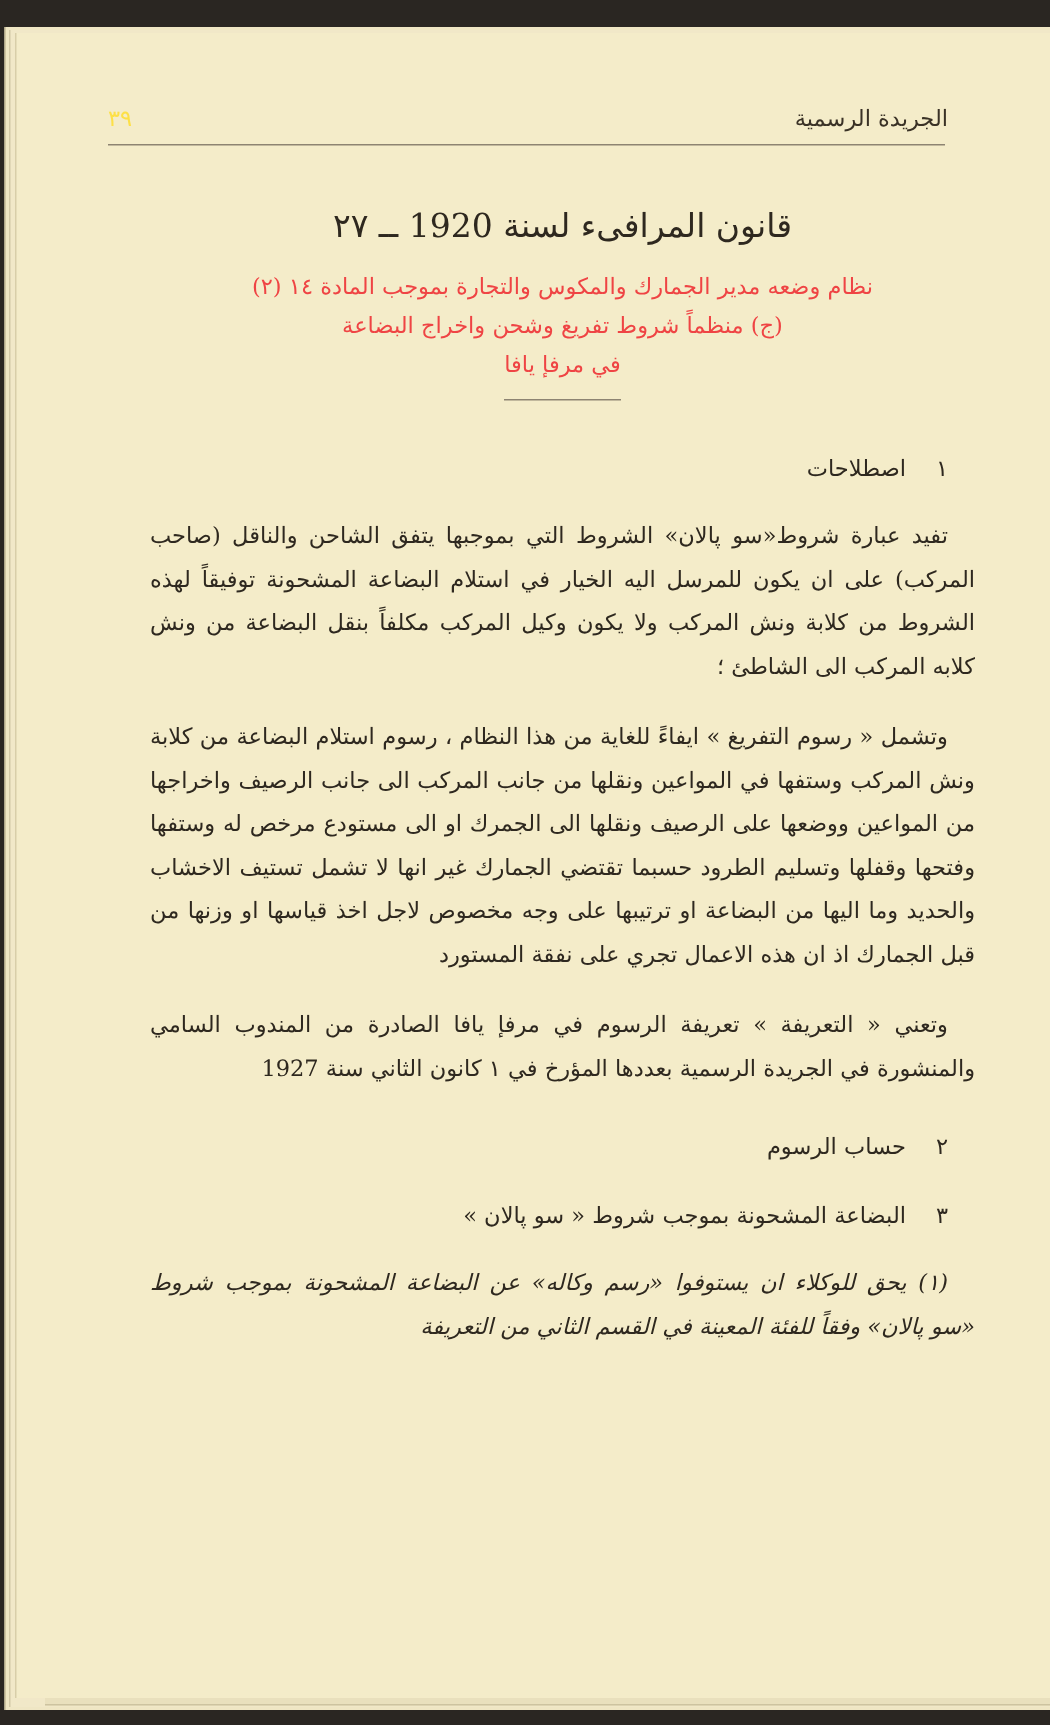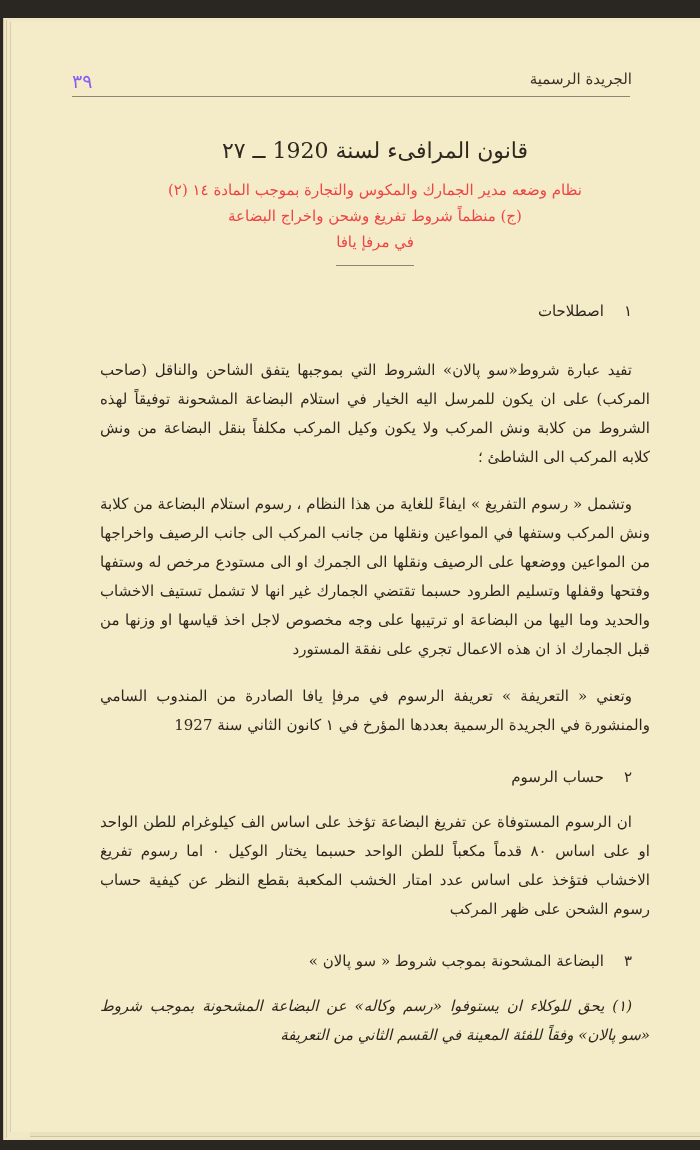--- a/index.html
+++ b/index.html
@@ -30,21 +30,21 @@
     }
     .running-header {
       position: absolute; left: 72px; top: 70px; width: 560px; height: 26px;
       direction: rtl;
     }
     .header-title {
       position: absolute; right: 0; left: 0; top: 0;
       text-align: right; font-size: 15px; color: #3a3226;
     }
     .page-number {
-      position: absolute; left: 0; top: 0; font-size: 19px; color: #8b5cf6;
+      position: absolute; left: 0; top: 0; font-size: 15px; color: #fde047;
       direction: ltr;
     }
     .header-rule {
       position: absolute; left: 72px; top: 96px; width: 558px; height: 1px;
       background: #8d8472;
     }
     .doc {
       position: absolute; left: 100px; top: 130px; width: 550px;
       direction: rtl; color: #2e281f;
     }
@@ -84,26 +84,25 @@
 <div class="doc">
   <div class="law-title">قانون المرافىء لسنة 1920 ــ ٢٧</div>
   <div class="subtitle">نظام وضعه مدير الجمارك والمكوس والتجارة بموجب المادة ١٤ (٢)</div>
   <div class="subtitle">(ج) منظماً شروط تفريغ وشحن واخراج البضاعة</div>
   <div class="subtitle">في مرفإ يافا</div>
   <div class="title-rule"></div>
 
   <div class="section-heading" style="margin-top:36px;">
     <span class="num">١</span><span>اصطلاحات</span>
   </div>
-  <div class="para" style="margin-top:36px;">تفيد عبارة شروط«سو پالان» الشروط التي بموجبها يتفق الشاحن والناقل (صاحب المركب) على ان يكون للمرسل اليه الخيار في استلام البضاعة المشحونة توفيقاً لهذه الشروط من كلابة ونش المركب ولا يكون وكيل المركب مكلفاً بنقل البضاعة من ونش كلابه المركب الى الشاطئ ؛</div>
+  <div class="para" style="margin-top:22px;">تفيد عبارة شروط«سو پالان» الشروط التي بموجبها يتفق الشاحن والناقل (صاحب المركب) على ان يكون للمرسل اليه الخيار في استلام البضاعة المشحونة توفيقاً لهذه الشروط من كلابة ونش المركب ولا يكون وكيل المركب مكلفاً بنقل البضاعة من ونش كلابه المركب الى الشاطئ ؛</div>
   <div class="para">وتشمل « رسوم التفريغ » ايفاءً للغاية من هذا النظام ، رسوم استلام البضاعة من كلابة ونش المركب وستفها في المواعين ونقلها من جانب المركب الى جانب الرصيف واخراجها من المواعين ووضعها على الرصيف ونقلها الى الجمرك او الى مستودع مرخص له وستفها وفتحها وقفلها وتسليم الطرود حسبما تقتضي الجمارك غير انها لا تشمل تستيف الاخشاب والحديد وما اليها من البضاعة او ترتيبها على وجه مخصوص لاجل اخذ قياسها او وزنها من قبل الجمارك اذ ان هذه الاعمال تجري على نفقة المستورد</div>
   <div class="para">وتعني « التعريفة » تعريفة الرسوم في مرفإ يافا الصادرة من المندوب السامي والمنشورة في الجريدة الرسمية بعددها المؤرخ في ١ كانون الثاني سنة 1927</div>
 
   <div class="section-heading">
     <span class="num">٢</span><span>حساب الرسوم</span>
   </div>
-  <div class="para" style="margin-top:22px;">ان الرسوم المستوفاة عن تفريغ البضاعة تؤخذ على اساس الف كيلوغرام للطن الواحد او على اساس ٨٠ قدماً مكعباً للطن الواحد حسبما يختار الوكيل ٠ اما رسوم تفريغ الاخشاب فتؤخذ على اساس عدد امتار الخشب المكعبة بقطع النظر عن كيفية حساب رسوم الشحن على ظهر المركب</div>
 
   <div class="section-heading">
     <span class="num">٣</span><span>البضاعة المشحونة بموجب شروط « سو پالان »</span>
   </div>
   <div class="para item" style="margin-top:22px;font-style:italic;">(١)   يحق للوكلاء ان يستوفوا «رسم وكاله» عن البضاعة المشحونة بموجب شروط «سو پالان» وفقاً للفئة المعينة في القسم الثاني من التعريفة</div>
 </div>
 
 </body></html>

